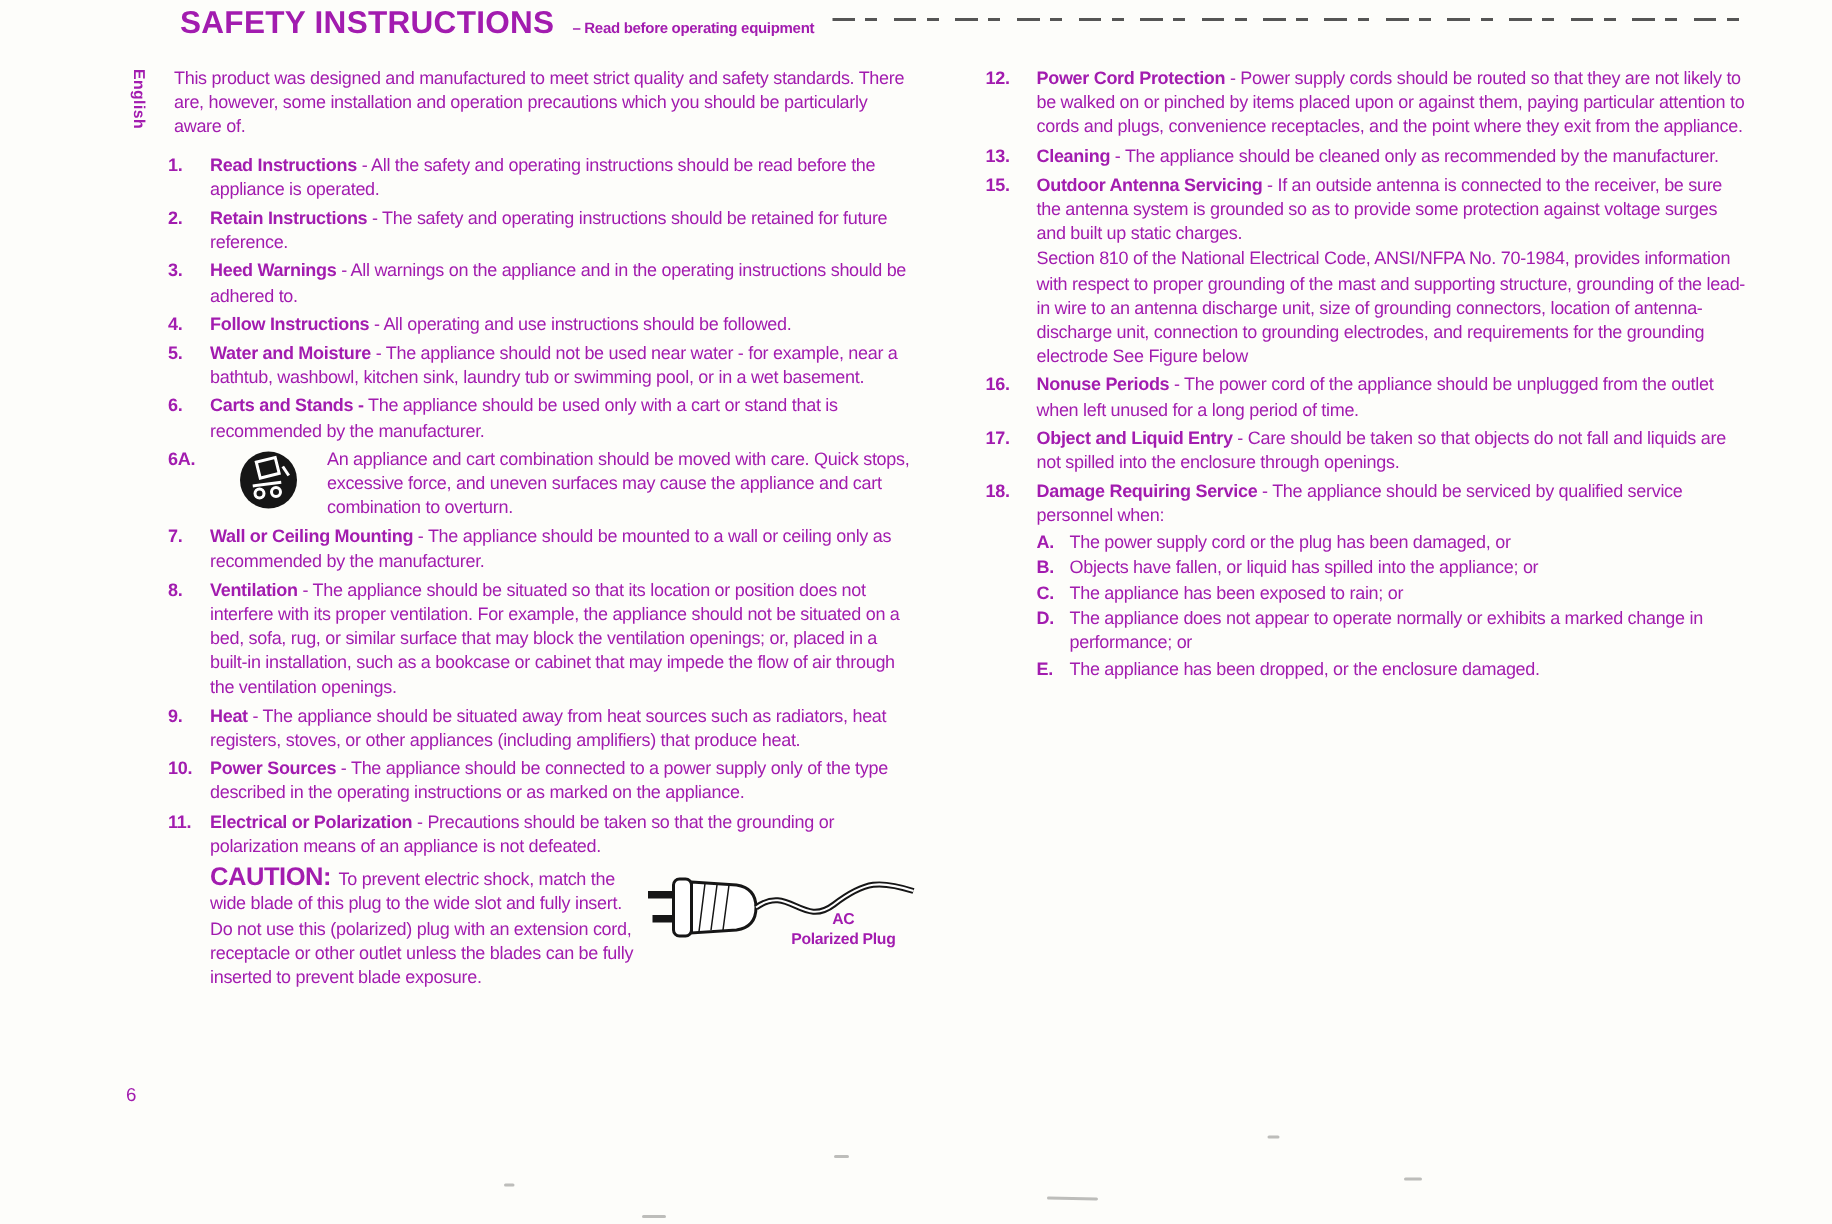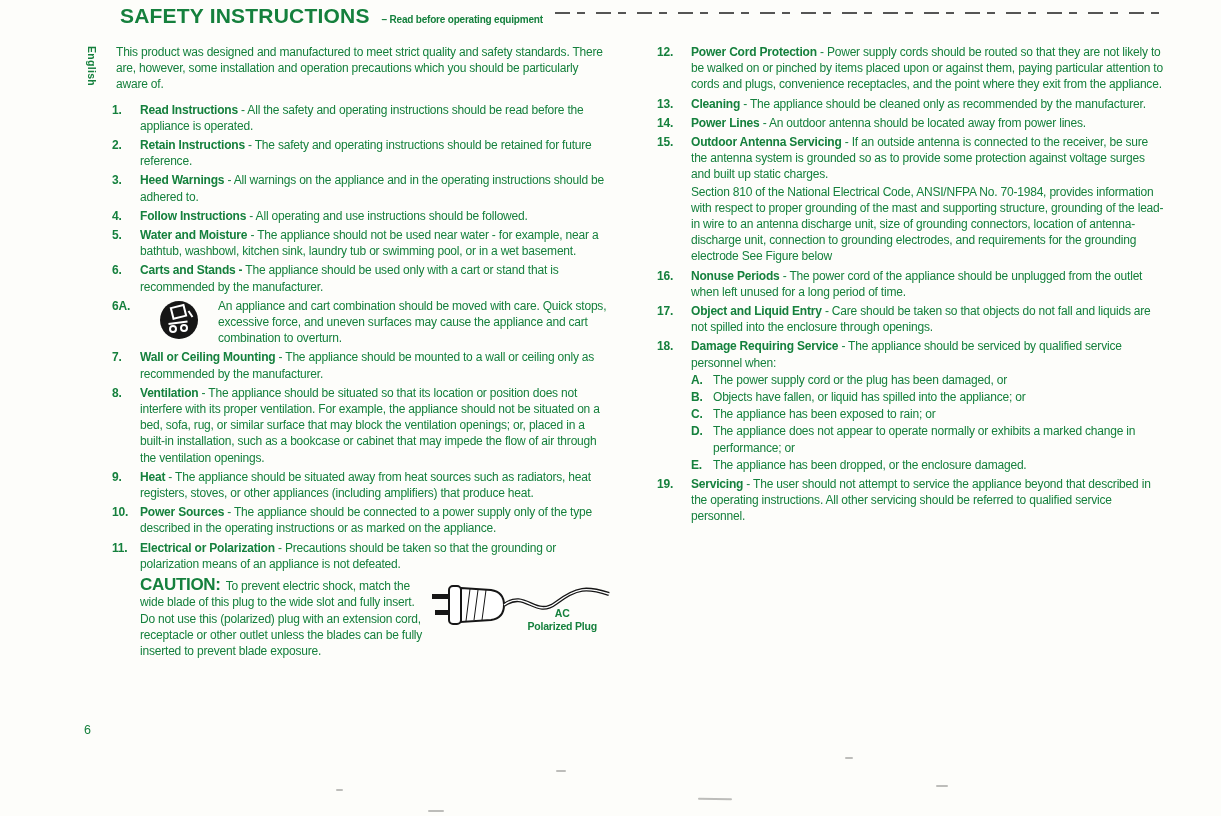--- a/index.html
+++ b/index.html
@@ -1,19 +1,19 @@
 <!DOCTYPE html>
 <html><head>
 <meta charset="utf-8">
 <style>
   * { margin:0; padding:0; box-sizing:border-box; }
   html,body { background:#777; }
   .page {
     position:relative; width:1221px; height:816px; margin:0 auto;
-    background:#fdfdfa; color:#15803d; overflow:hidden;
+    background:#fdfdfa; color:#a21caf; overflow:hidden;
     font-family:"Liberation Sans", sans-serif;
     font-size:12px; letter-spacing:-0.2px; line-height:16.2px;
   }
   
   .header { position:absolute; left:120px; top:8px; right:56px; display:flex; align-items:baseline; gap:12px; }
   .title { font-size:21px; font-weight:bold; letter-spacing:0.2px; white-space:nowrap; }
   .subtitle { font-size:10px; font-weight:bold; white-space:nowrap; }
   .rule {
     flex:1; height:2px; align-self:center; margin-top:-10px; opacity:.8;
     background:repeating-linear-gradient(90deg,#2b2b2b 0 15px,transparent 15px 22px,#2b2b2b 22px 30px,transparent 30px 41px);
@@ -168,24 +168,20 @@
       <div class="item">
         <span class="num">12.</span>
         <div class="body"><b class="lead">Power Cord Protection</b><span> - Power supply cords should be routed so that they are not likely to be walked on or pinched by items placed upon or against them, paying particular attention to cords and plugs, convenience receptacles, and the point where they exit from the appliance.</span></div>
       </div>
 
       <div class="item">
         <span class="num">13.</span>
         <div class="body"><b class="lead">Cleaning</b><span> - The appliance should be cleaned only as recommended by the manufacturer.</span></div>
       </div>
 
-      <div class="item">
-        <span class="num">14.</span>
-        <div class="body"><b class="lead">Power Lines</b><span> - An outdoor antenna should be located away from power lines.</span></div>
-      </div>
 
       <div class="item">
         <span class="num">15.</span>
         <div class="body">
           <b class="lead">Outdoor Antenna Servicing</b><span> - If an outside antenna is connected to the receiver, be sure the antenna system is grounded so as to provide some protection against voltage surges and built up static charges.</span>
           <span class="cont">Section 810 of the National Electrical Code, ANSI/NFPA No. 70-1984, provides information with respect to proper grounding of the mast and supporting structure, grounding of the lead-in wire to an antenna discharge unit, size of grounding connectors, location of antenna-discharge unit, connection to grounding electrodes, and requirements for the grounding electrode  See Figure below</span>
         </div>
       </div>
 
       <div class="item">
@@ -218,24 +214,20 @@
             <span class="sublet">D.</span>
             <span>The appliance does not appear to operate normally or exhibits a marked change in performance; or</span>
           </div>
           <div class="subitem">
             <span class="sublet">E.</span>
             <span>The appliance has been dropped, or the enclosure damaged.</span>
           </div>
         </div>
       </div>
 
-      <div class="item">
-        <span class="num">19.</span>
-        <div class="body"><b class="lead">Servicing</b><span> - The user should not attempt to service the appliance beyond that described in the operating instructions. All other servicing should be referred to qualified service personnel.</span></div>
-      </div>
 
     </div>
   </div>
 
   <div class="pagenum">6</div>
 
   <span class="speck" style="left:556px;top:770px;width:10px;height:2px;"></span>
   <span class="speck" style="left:336px;top:789px;width:7px;height:2px;"></span>
   <span class="speck" style="left:698px;top:798px;width:34px;height:2px;transform:rotate(1deg);"></span>
   <span class="speck" style="left:936px;top:785px;width:12px;height:2px;"></span>

